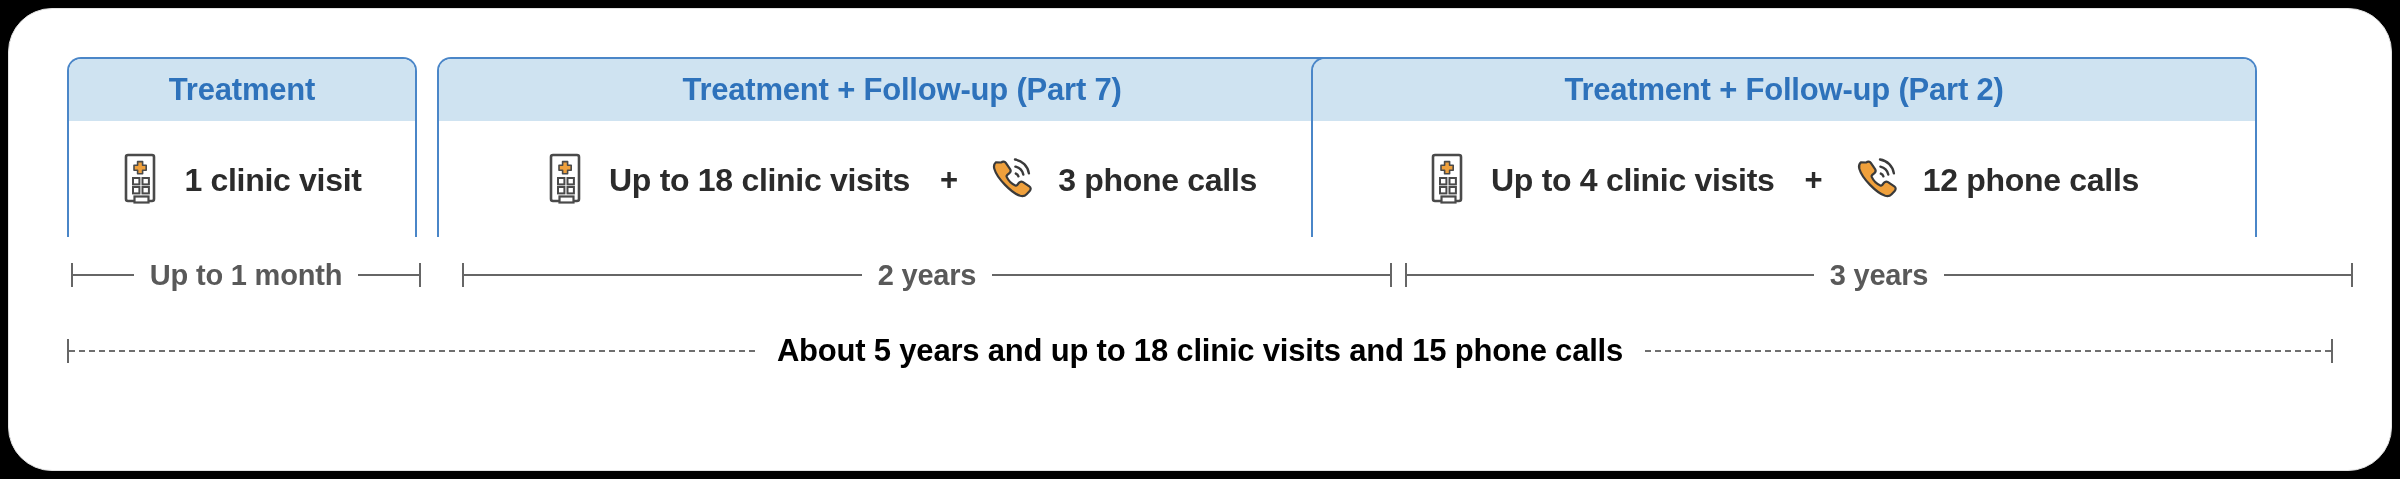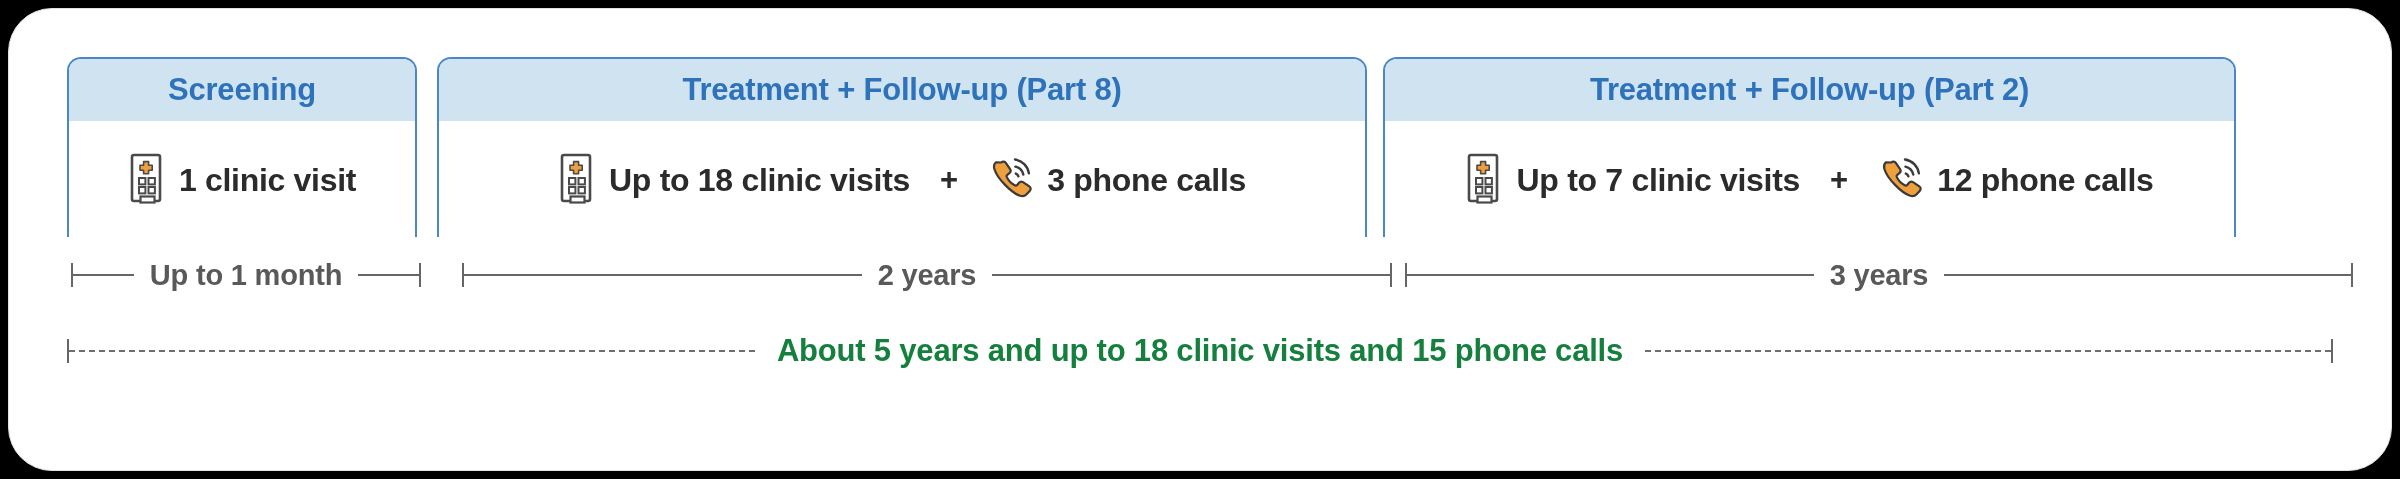--- a/index.html
+++ b/index.html
@@ -43,21 +43,21 @@
     font-size:31px;
     font-weight:bold;
     letter-spacing:-0.2px;
     white-space:nowrap;
   }
   .pbody{
     height:118px;
     display:flex;align-items:center;justify-content:center;
     background:#ffffff;
   }
-  .item{display:flex;align-items:center;gap:11px;white-space:nowrap;}
+  .item{display:flex;align-items:center;gap:22px;white-space:nowrap;}
   .item .txt{
     font-size:32px;color:#2b2b2b;font-weight:bold;letter-spacing:-0.3px;
   }
   .plus{
     font-size:31px;color:#2b2b2b;font-weight:bold;
     margin:0 30px;
   }
   .ico{display:block;flex:0 0 auto;}
 
   
@@ -80,34 +80,34 @@
   
   .total{
     position:absolute;left:58px;right:58px;top:320px;height:44px;
     display:flex;align-items:center;
   }
   .dash{
     flex:1 1 auto;height:0;
     border-top:2px dashed #6e6e6e;
   }
   .totlab{
-    font-size:31px;color:#15803d;font-weight:bold;
+    font-size:31px;color:#000000;font-weight:bold;
     padding:0 22px;white-space:nowrap;letter-spacing:-0.2px;
   }
 </style>
 </head>
 <body>
 
 <div class="card">
 
   <div class="panels">
 
     <div class="panel" style="left:0px;width:350px;">
       <div class="phead">
-        <span>Screening</span>
+        <span>Treatment</span>
       </div>
       <div class="pbody">
         <div class="item">
           <span class="ico">
             <svg width="40" height="52" viewBox="0 0 40 52">
               <rect x="4" y="3" width="28" height="46" rx="2" fill="#ffffff" stroke="#4a4a4a" stroke-width="2.6"></rect>
               <path d="M15.6 9.6h5v3.6h3.6v5h-3.6v3.6h-5v-3.6H12v-5h3.6z" fill="#efa03c" stroke="#4a4a4a" stroke-width="1.6" stroke-linejoin="round"></path>
               <rect x="11" y="26" width="6.4" height="6.4" fill="#ffffff" stroke="#4a4a4a" stroke-width="2"></rect>
               <rect x="20.5" y="26" width="6.4" height="6.4" fill="#ffffff" stroke="#4a4a4a" stroke-width="2"></rect>
               <rect x="11" y="35" width="6.4" height="6.4" fill="#ffffff" stroke="#4a4a4a" stroke-width="2"></rect>
@@ -115,21 +115,21 @@
               <rect x="12.5" y="44.5" width="14" height="6" fill="#ffffff" stroke="#4a4a4a" stroke-width="2.2"></rect>
             </svg>
           </span>
           <span class="txt">1 clinic visit</span>
         </div>
       </div>
     </div>
 
     <div class="panel" style="left:370px;width:930px;">
       <div class="phead">
-        <span>Treatment + Follow-up (Part 8)</span>
+        <span>Treatment + Follow-up (Part 7)</span>
       </div>
       <div class="pbody">
         <div class="item">
           <span class="ico">
             <svg width="40" height="52" viewBox="0 0 40 52">
               <rect x="4" y="3" width="28" height="46" rx="2" fill="#ffffff" stroke="#4a4a4a" stroke-width="2.6"></rect>
               <path d="M15.6 9.6h5v3.6h3.6v5h-3.6v3.6h-5v-3.6H12v-5h3.6z" fill="#efa03c" stroke="#4a4a4a" stroke-width="1.6" stroke-linejoin="round"></path>
               <rect x="11" y="26" width="6.4" height="6.4" fill="#ffffff" stroke="#4a4a4a" stroke-width="2"></rect>
               <rect x="20.5" y="26" width="6.4" height="6.4" fill="#ffffff" stroke="#4a4a4a" stroke-width="2"></rect>
               <rect x="11" y="35" width="6.4" height="6.4" fill="#ffffff" stroke="#4a4a4a" stroke-width="2"></rect>
@@ -147,38 +147,38 @@
               <path d="M27 5.5c7.2 1 12.9 6.7 13.9 13.9" fill="none" stroke="#3a3a3a" stroke-width="2.4" stroke-linecap="round"></path>
               <path d="M27.4 12.6c4 .9 7 3.9 7.9 7.9" fill="none" stroke="#3a3a3a" stroke-width="2.4" stroke-linecap="round"></path>
               <path d="M27.8 19.6c1.2.5 2.2 1.5 2.6 2.7" fill="none" stroke="#3a3a3a" stroke-width="2.4" stroke-linecap="round"></path>
             </svg>
           </span>
           <span class="txt">3 phone calls</span>
         </div>
       </div>
     </div>
 
-    <div class="panel" style="left:1316px;width:853px;">
+    <div class="panel" style="left:1244px;width:946px;">
       <div class="phead">
         <span>Treatment + Follow-up (Part 2)</span>
       </div>
       <div class="pbody">
         <div class="item">
           <span class="ico">
             <svg width="40" height="52" viewBox="0 0 40 52">
               <rect x="4" y="3" width="28" height="46" rx="2" fill="#ffffff" stroke="#4a4a4a" stroke-width="2.6"></rect>
               <path d="M15.6 9.6h5v3.6h3.6v5h-3.6v3.6h-5v-3.6H12v-5h3.6z" fill="#efa03c" stroke="#4a4a4a" stroke-width="1.6" stroke-linejoin="round"></path>
               <rect x="11" y="26" width="6.4" height="6.4" fill="#ffffff" stroke="#4a4a4a" stroke-width="2"></rect>
               <rect x="20.5" y="26" width="6.4" height="6.4" fill="#ffffff" stroke="#4a4a4a" stroke-width="2"></rect>
               <rect x="11" y="35" width="6.4" height="6.4" fill="#ffffff" stroke="#4a4a4a" stroke-width="2"></rect>
               <rect x="20.5" y="35" width="6.4" height="6.4" fill="#ffffff" stroke="#4a4a4a" stroke-width="2"></rect>
               <rect x="12.5" y="44.5" width="14" height="6" fill="#ffffff" stroke="#4a4a4a" stroke-width="2.2"></rect>
             </svg>
           </span>
-          <span class="txt">Up to 7 clinic visits</span>
+          <span class="txt">Up to 4 clinic visits</span>
         </div>
         <span class="plus">+</span>
         <div class="item">
           <span class="ico">
             <svg width="48" height="48" viewBox="0 0 48 48">
               <path d="M13.2 8.5c1.6-1.5 3.6-1.1 4.6.4l4.3 6.3c.9 1.4.6 2.9-.7 4l-2.4 2c-.5.5-.6 1-.3 1.7 1.6 3.6 5 7 8.6 8.6.7.3 1.2.2 1.7-.3l2-2.4c1.1-1.3 2.6-1.6 4-.7l6.3 4.3c1.5 1 1.9 3 .4 4.6l-3.1 3.2c-1.6 1.7-4 2.3-6.4 1.6C23.6 39 9.1 24.5 6.3 14.7c-.7-2.4-.1-4.8 1.6-6.4z" fill="#efa03c" stroke="#3a3a3a" stroke-width="2.2" stroke-linejoin="round"></path>
               <path d="M27 5.5c7.2 1 12.9 6.7 13.9 13.9" fill="none" stroke="#3a3a3a" stroke-width="2.4" stroke-linecap="round"></path>
               <path d="M27.4 12.6c4 .9 7 3.9 7.9 7.9" fill="none" stroke="#3a3a3a" stroke-width="2.4" stroke-linecap="round"></path>
               <path d="M27.8 19.6c1.2.5 2.2 1.5 2.6 2.7" fill="none" stroke="#3a3a3a" stroke-width="2.4" stroke-linecap="round"></path>
             </svg>

